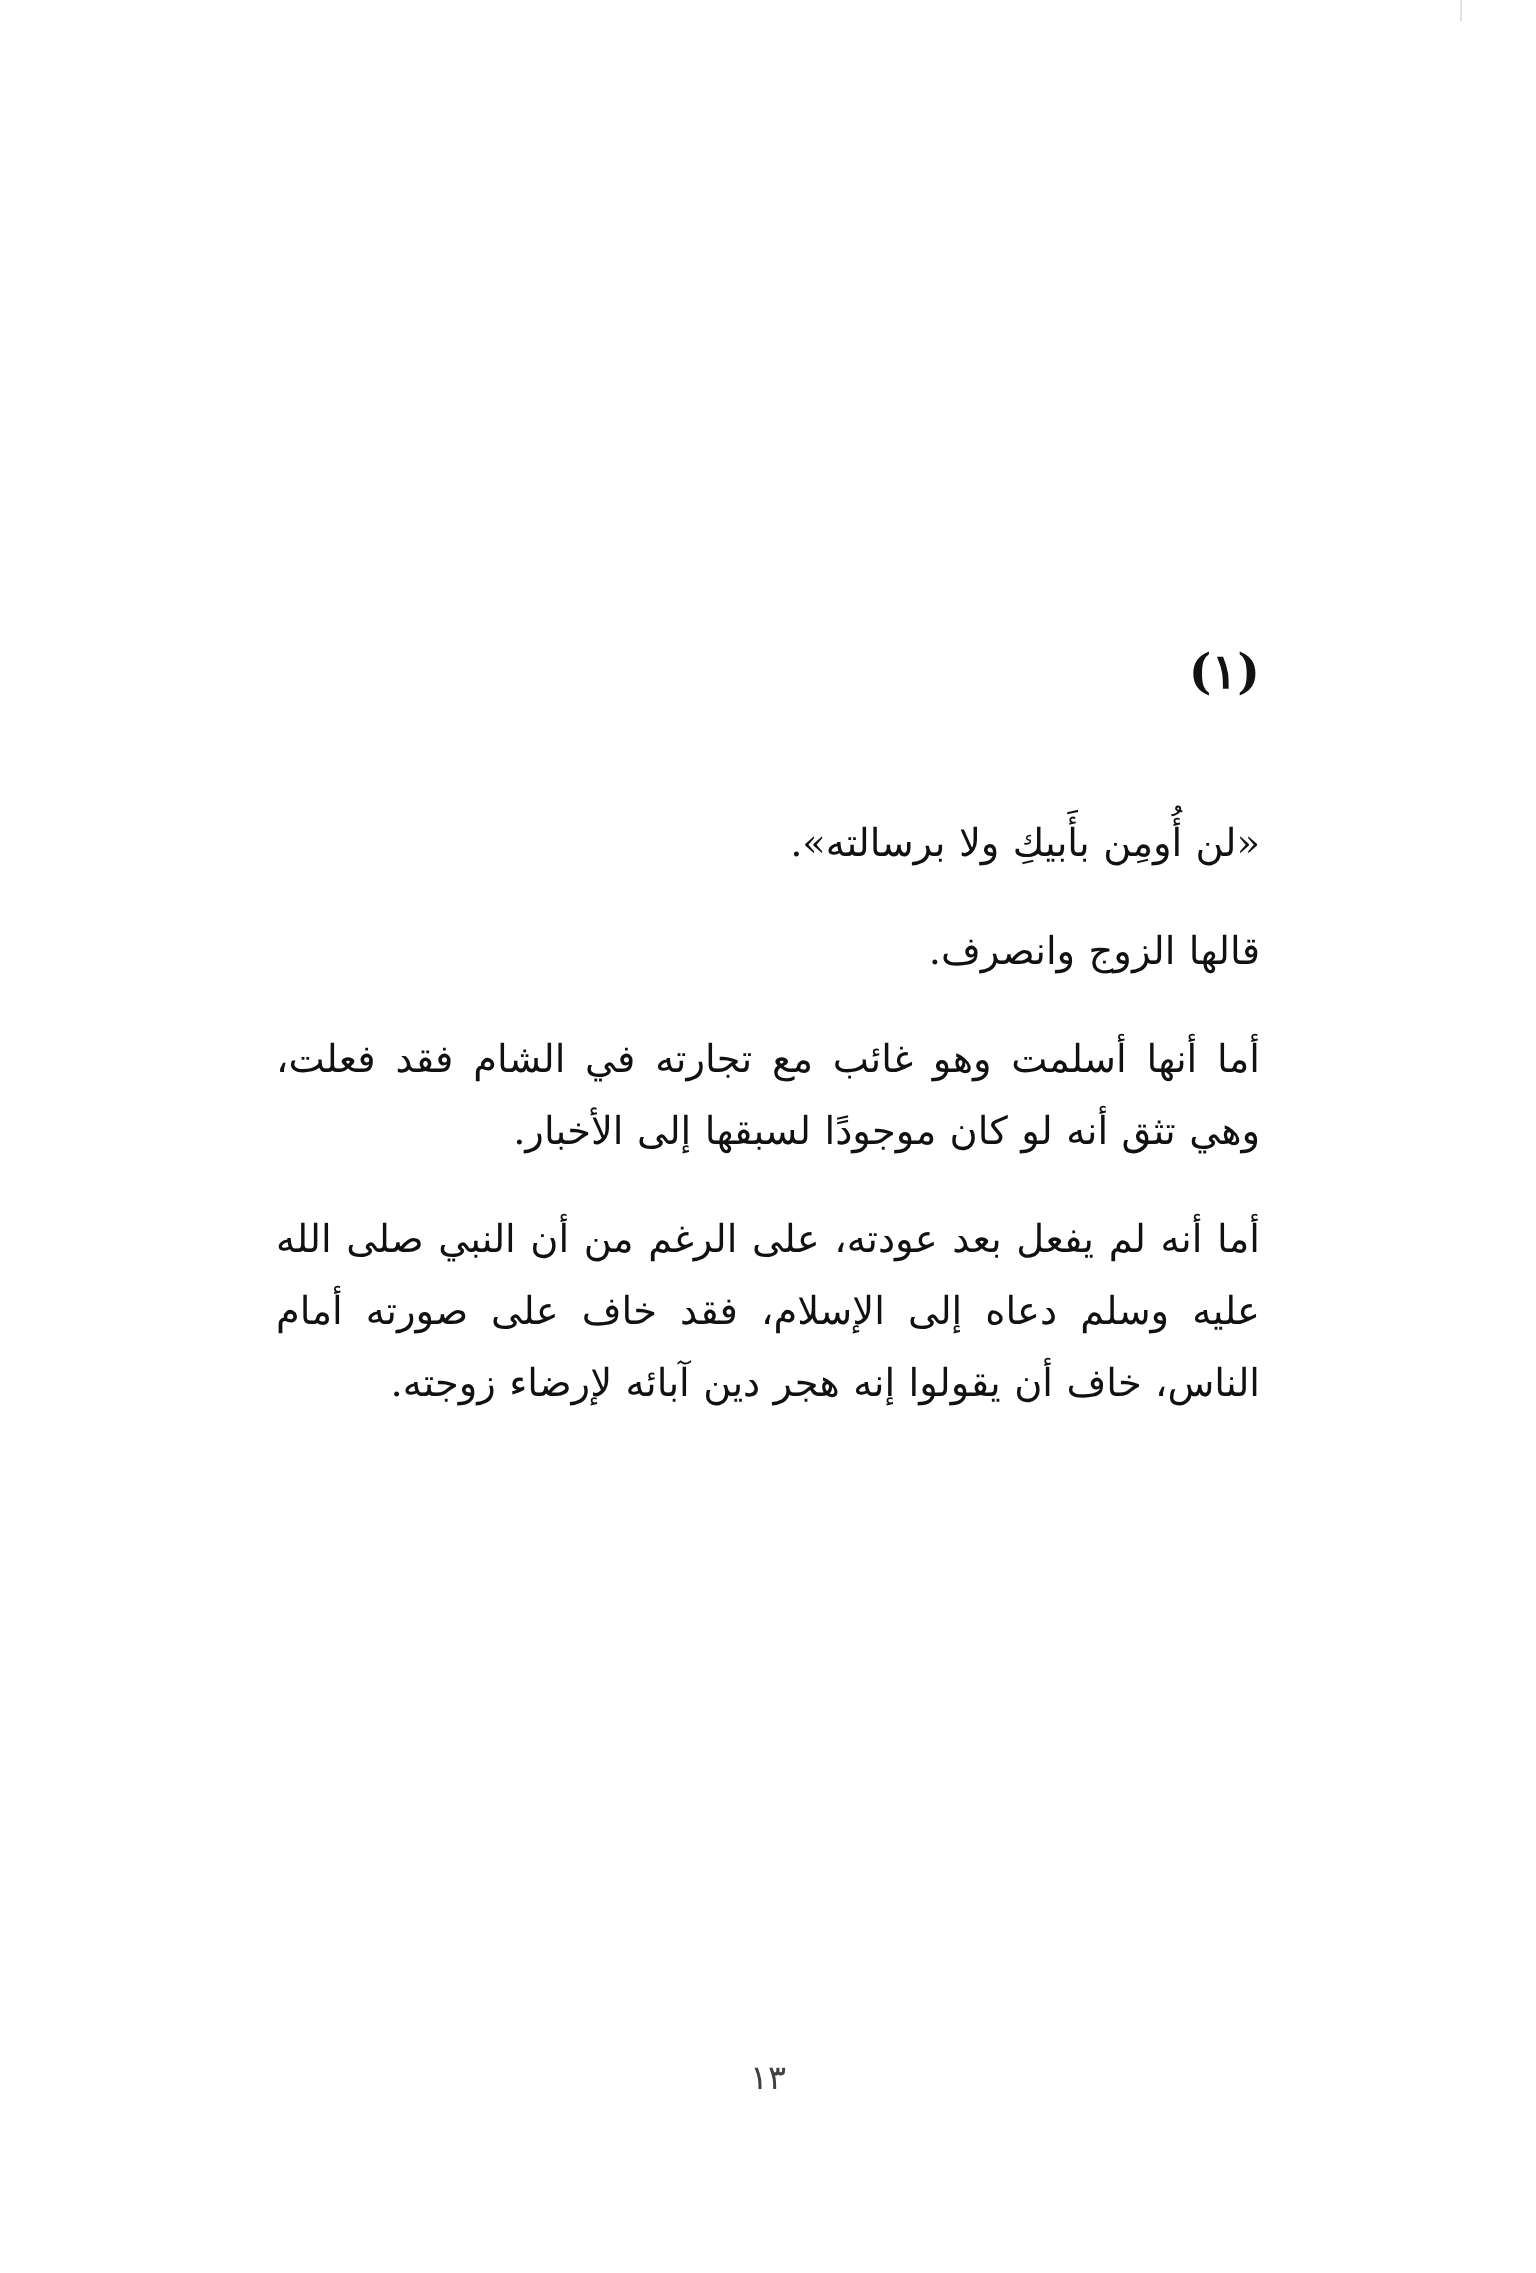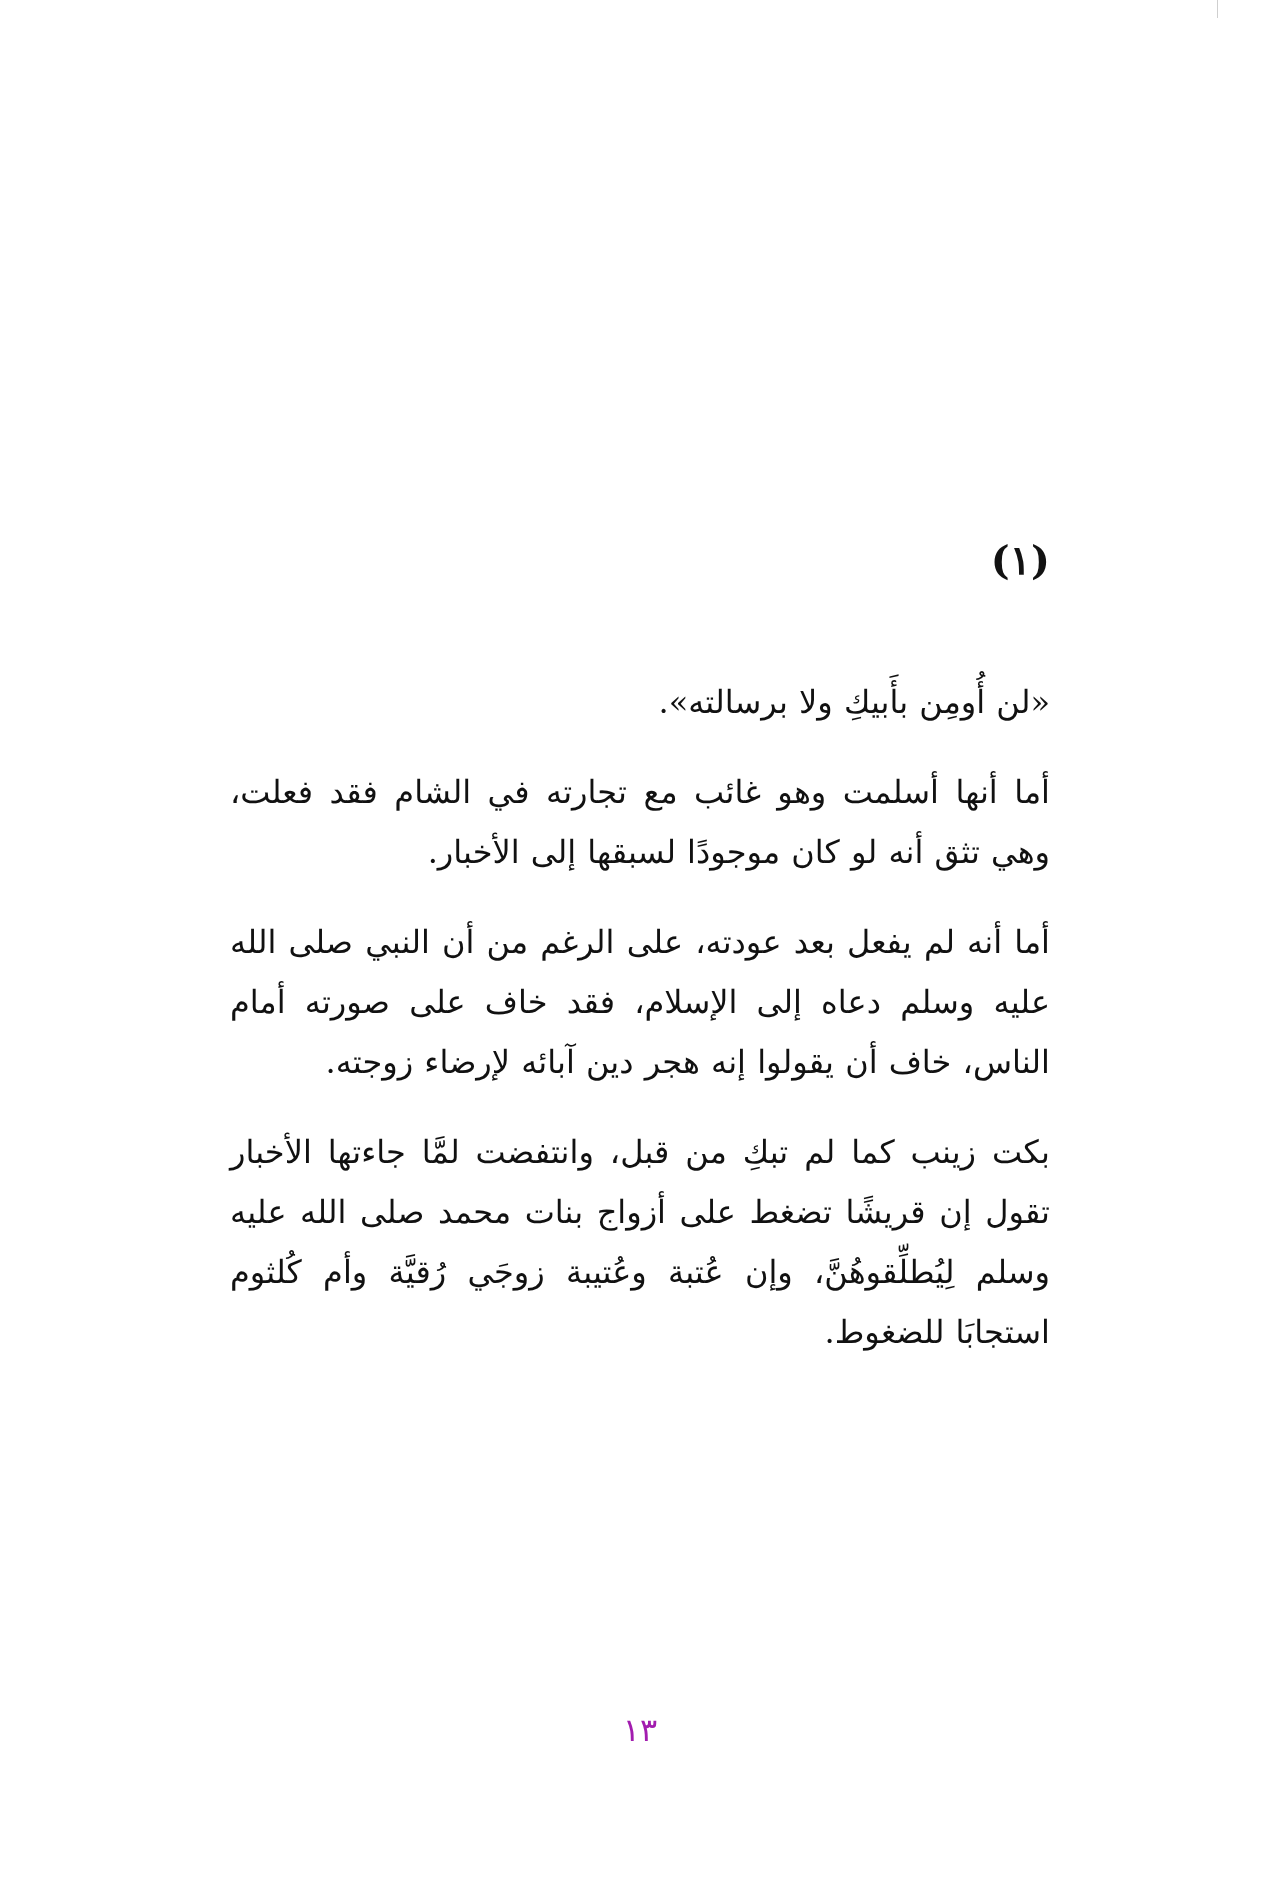--- a/index.html
+++ b/index.html
@@ -62,43 +62,43 @@
     text-align: center;
     text-align-last: right;
   }
 
   .folio {
     position: absolute;
     bottom: 148px;
     left: 0;
     right: 0;
     text-align: center;
-    font-size: 32px;
+    font-size: 28px;
     line-height: 1;
-    color: #a21caf;
+    color: #404040;
   }
 </style>
 </head>
 <body>
 
 <div class="page">
 
   <div class="trim-mark"></div>
 
   <div class="content">
 
     <div class="chapter-number">(١)</div>
 
     <p class="para short">«لن أُومِن بأَبيكِ ولا برسالته».</p>
 
+    <p class="para short">قالها الزوج وانصرف.</p>
 
     <p class="para">أما أنها أسلمت وهو غائب مع تجارته في الشام فقد فعلت، وهي تثق أنه لو كان موجودًا لسبقها إلى الأخبار.</p>
 
     <p class="para">أما أنه لم يفعل بعد عودته، على الرغم من أن النبي صلى الله عليه وسلم دعاه إلى الإسلام، فقد خاف على صورته أمام الناس، خاف أن يقولوا إنه هجر دين آبائه لإرضاء زوجته.</p>
 
-    <p class="para">بكت زينب كما لم تبكِ من قبل، وانتفضت لمَّا جاءتها الأخبار تقول إن قريشًا تضغط على أزواج بنات محمد صلى الله عليه وسلم لِيُطلِّقوهُنَّ، وإن عُتبة وعُتيبة زوجَي رُقيَّة وأم كُلثوم استجابَا للضغوط.</p>
 
 
   </div>
 
   <div class="folio">١٣</div>
 
 </div>
 
 </body></html>

